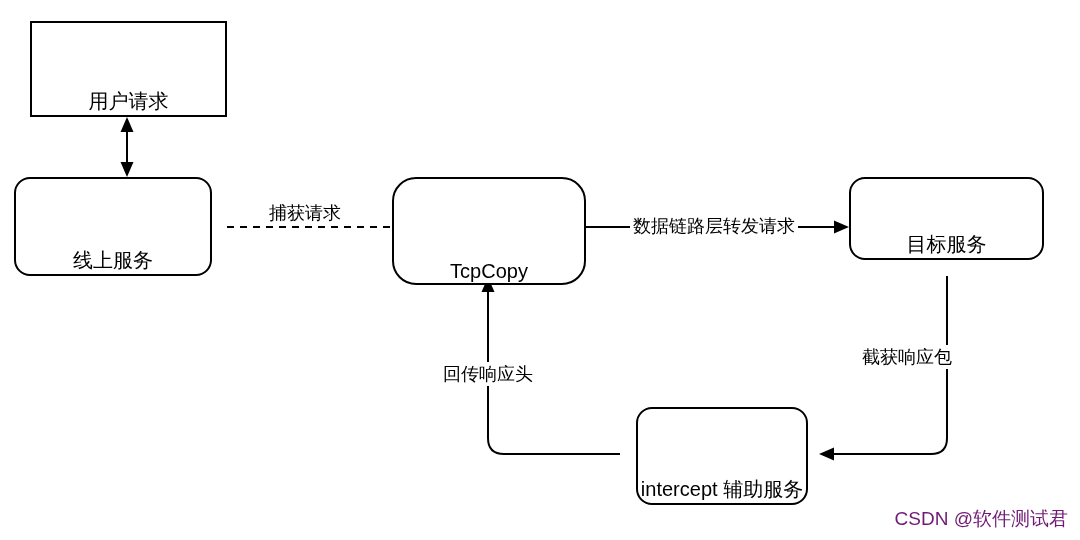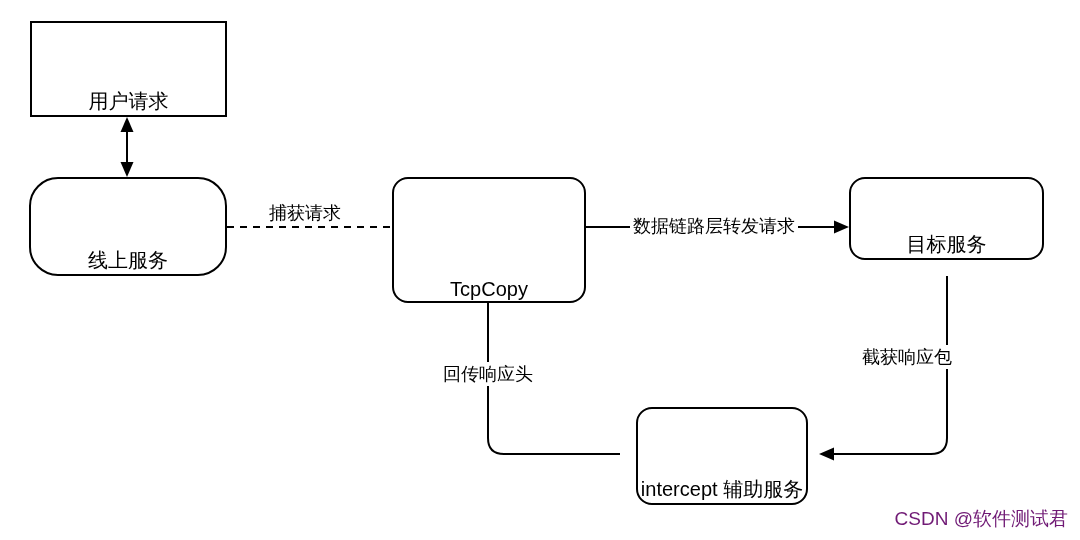--- a/index.html
+++ b/index.html
@@ -84,25 +84,25 @@
     <polygon class="edge-head" points="819,454 834,447.5 834,460.5"></polygon>
 
     <path class="edge-line" d="M620,454 L504,454 Q488,454 488,438 L488,292"></path>
     <polygon class="edge-head" points="488,277 481.5,292 494.5,292"></polygon>
   </svg>
 
   <div class="node" style="left:30px; top:21px; width:197px; height:96px;">
     <span>用户请求</span>
   </div>
 
-  <div class="node rounded" style="left:29px; top:177px; width:198px; height:99px;border-radius:29px;">
+  <div class="node rounded" style="left:14px; top:177px; width:198px; height:99px;">
     <span>线上服务</span>
   </div>
 
-  <div class="node rounded" style="left:392px; top:177px; width:194px; height:126px;">
+  <div class="node rounded" style="left:392px; top:177px; width:194px; height:108px;border-radius:24px;">
     <span>TcpCopy</span>
   </div>
 
   <div class="node rounded" style="left:849px; top:177px; width:195px; height:83px;">
     <span>目标服务</span>
   </div>
 
   <div class="node rounded" style="left:636px; top:407px; width:172px; height:98px;">
     <span>intercept 辅助服务</span>
   </div>

